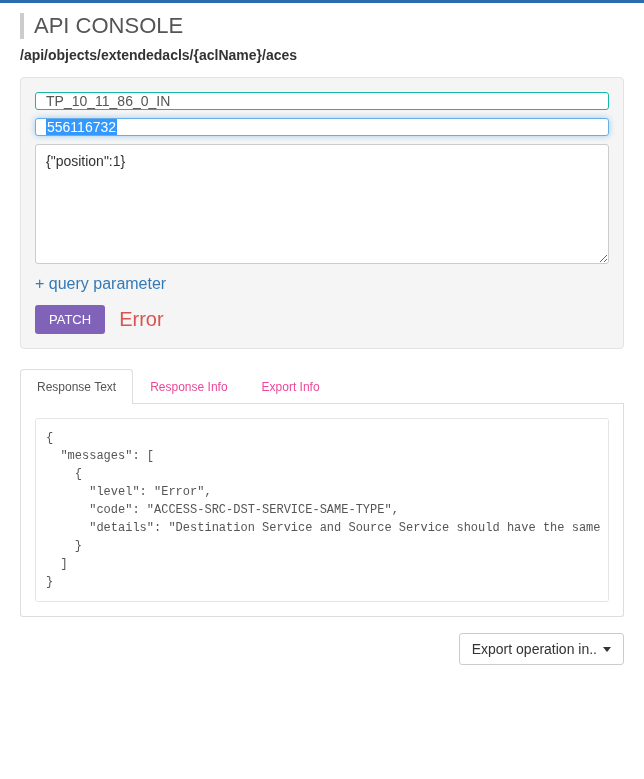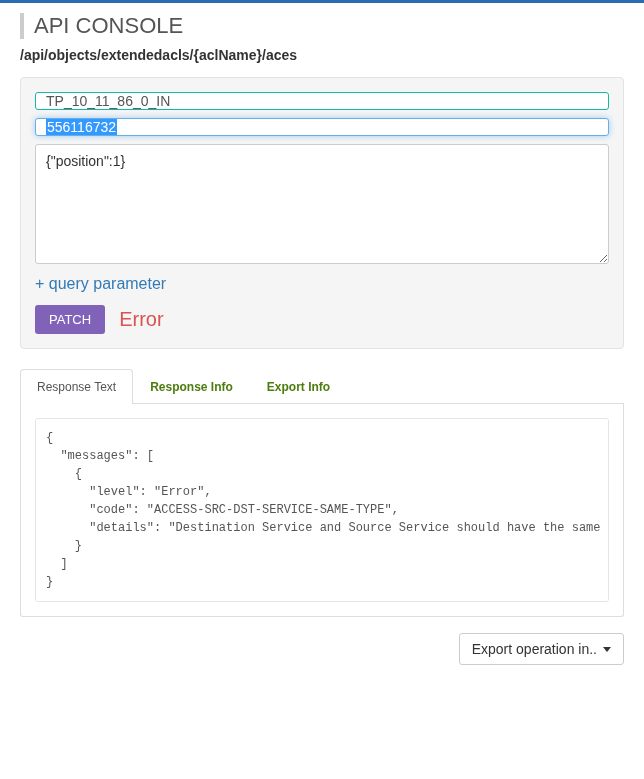--- a/index.html
+++ b/index.html
@@ -119,22 +119,21 @@
       border-bottom: none;
       margin-bottom: -1px;
       border-radius: 4px 4px 0 0;
     }
     .tab.active {
       background: #fff;
       border-color: #ddd;
       color: #555;
     }
     .tab.inactive {
-      color: #4d7c0f;
-      font-weight: bold;
+      color: #ec4899;
     }
     .response-panel {
       border: 1px solid #ddd;
       border-top: none;
       border-radius: 0 0 3px 3px;
       padding: 14px;
       background: #fff;
     }
     .response-pre {
       font-family: Menlo, Monaco, Consolas, "Courier New", monospace;

